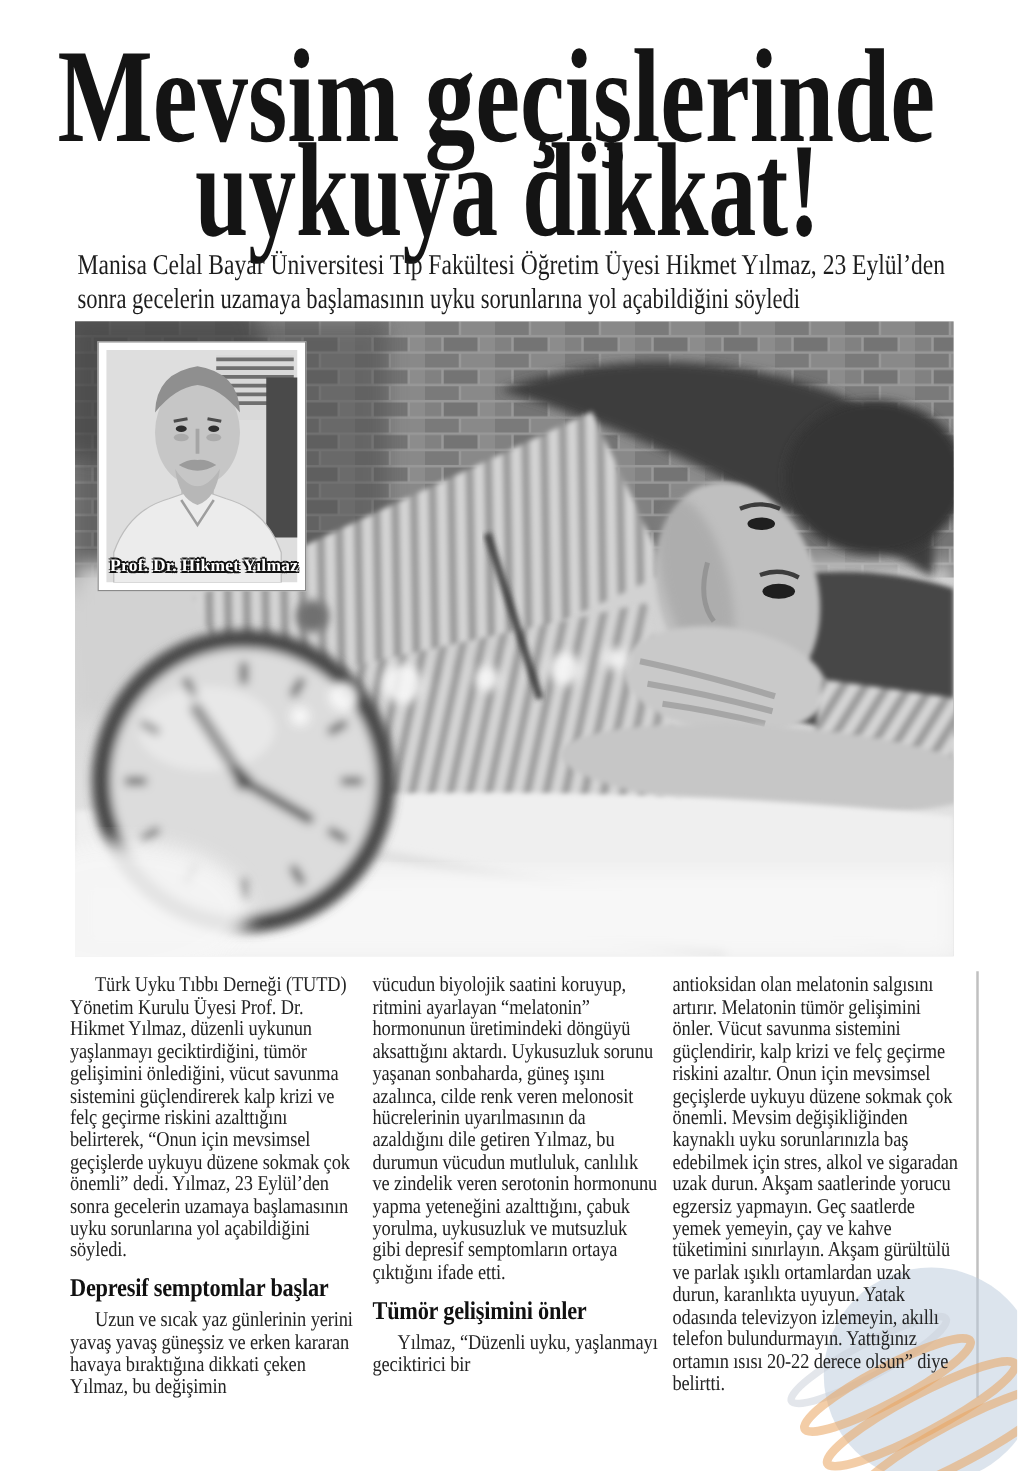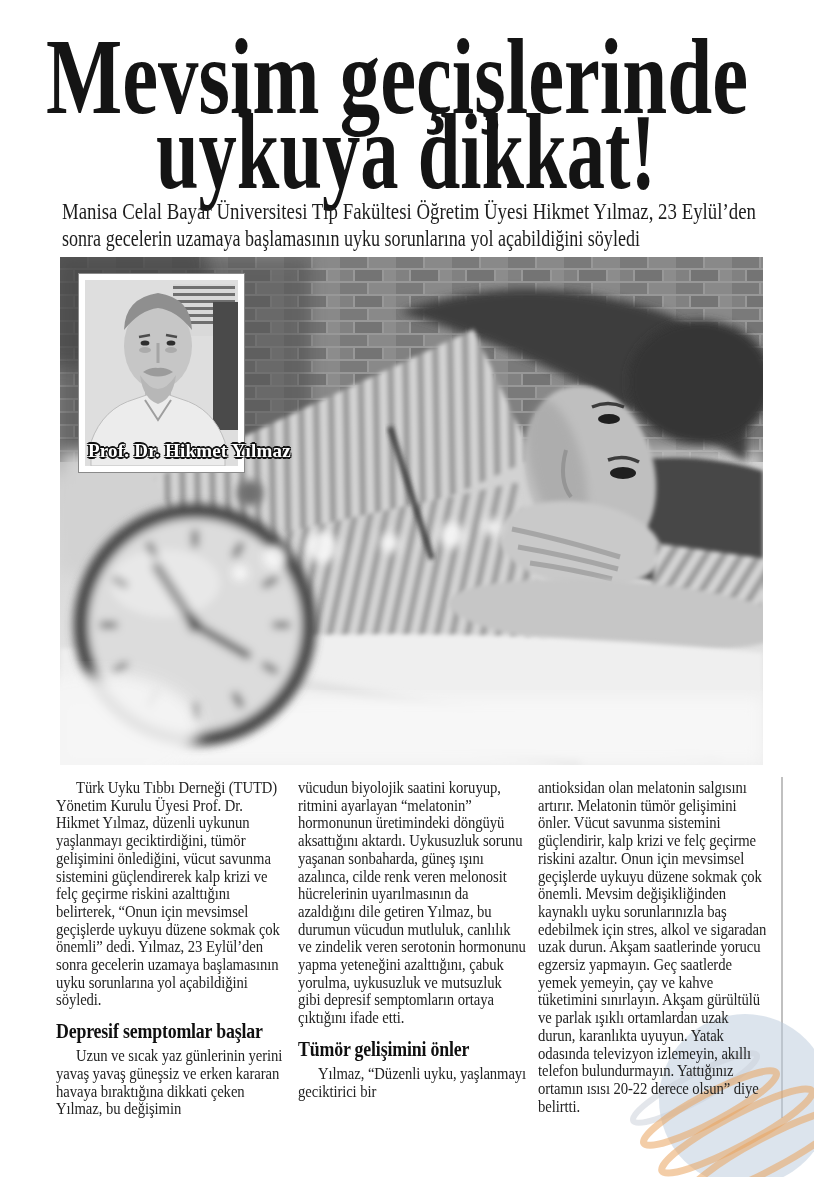--- a/index.html
+++ b/index.html
@@ -7,21 +7,21 @@
         font-family:"Liberation Serif",serif;}
   
   .masthead{position:absolute;left:0;top:0;z-index:3;}
   .hl{font-family:"Liberation Serif",serif;font-weight:bold;fill:#141414;font-size:107px;}
   .deck{font-family:"Liberation Serif",serif;fill:#1d1d1d;font-size:23px;}
   
   .photo{position:absolute;left:60px;top:257px;width:703px;height:508px;overflow:hidden;
          background:#d8d8d8;z-index:2;}
   .inset{position:absolute;left:18px;top:16px;width:167px;height:200px;background:#ffffff;
          border:1px solid #8a8a8a;box-sizing:border-box;padding:6px;z-index:4;}
-  .inset-caption{position:absolute;left:9px;bottom:10px;font-weight:bold;font-size:19px;
+  .inset-caption{position:absolute;left:9px;bottom:10px;font-weight:bold;font-size:14px;
          color:#ffffff;letter-spacing:.2px;white-space:nowrap;
          text-shadow:-1.4px -1.4px 0 #111,1.4px -1.4px 0 #111,-1.4px 1.4px 0 #111,
                      1.4px 1.4px 0 #111,0 1.6px 0 #111,0 -1.6px 0 #111;}
   
   .col{position:absolute;top:779px;width:263px;transform:scaleX(.87);transform-origin:0 0;
        font-size:16.9px;line-height:17.7px;color:#232323;letter-spacing:-.1px;z-index:3;}
   .col-1{left:56px;} .col-2{left:298px;} .col-3{left:538px;}
   .col p.para{margin:0;}
   .col p.para.indent{text-indent:23px;}
   .col h2.subhead{font-size:20.5px;line-height:24px;font-weight:bold;margin:10px 0 4px;

